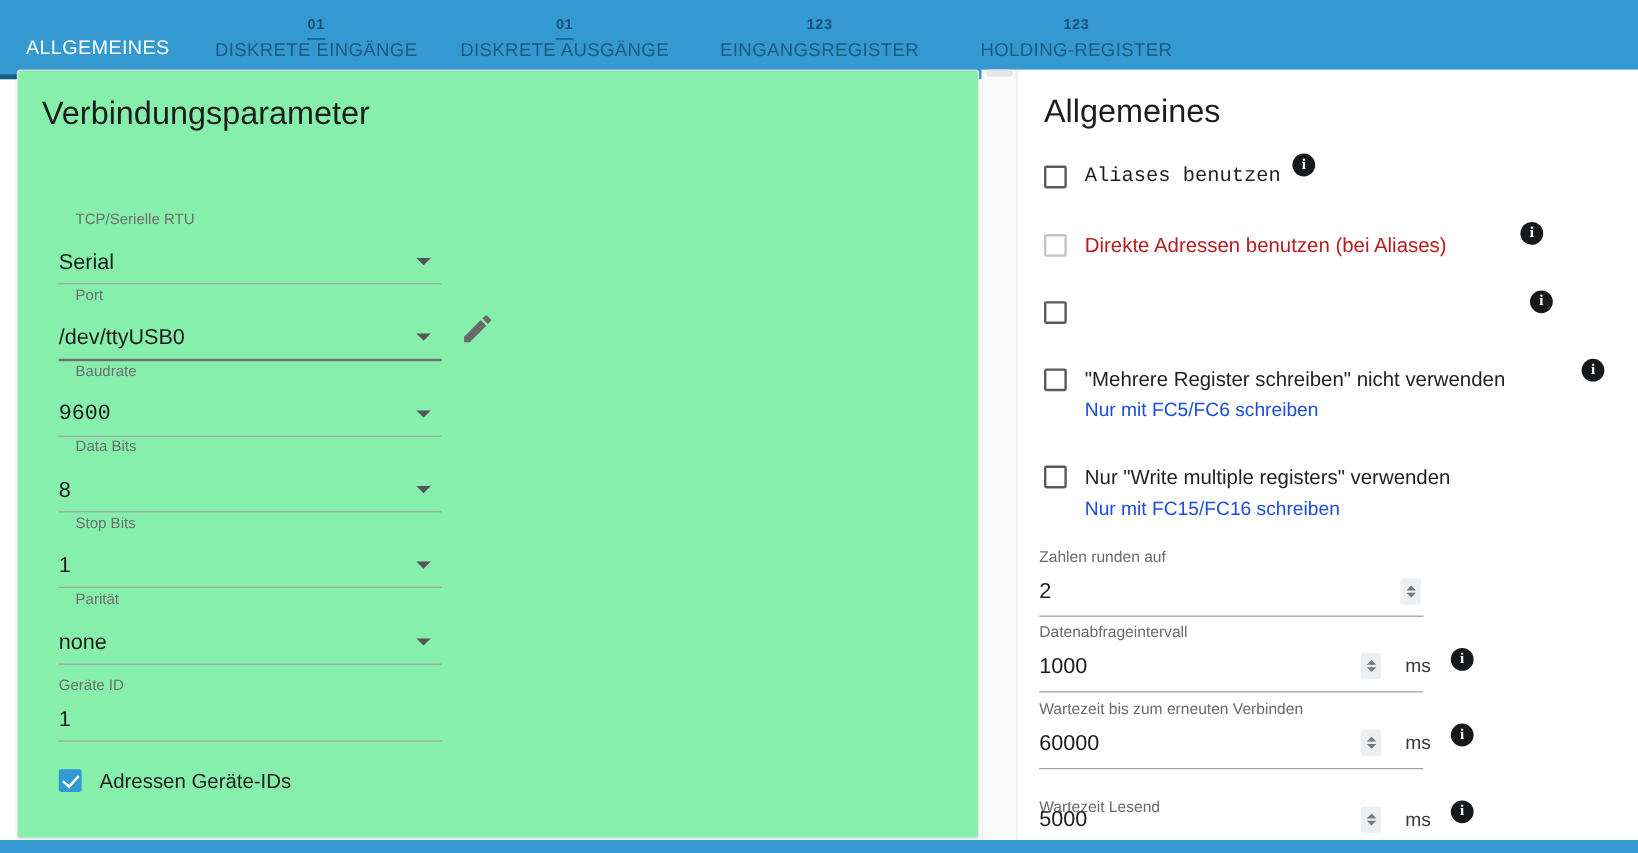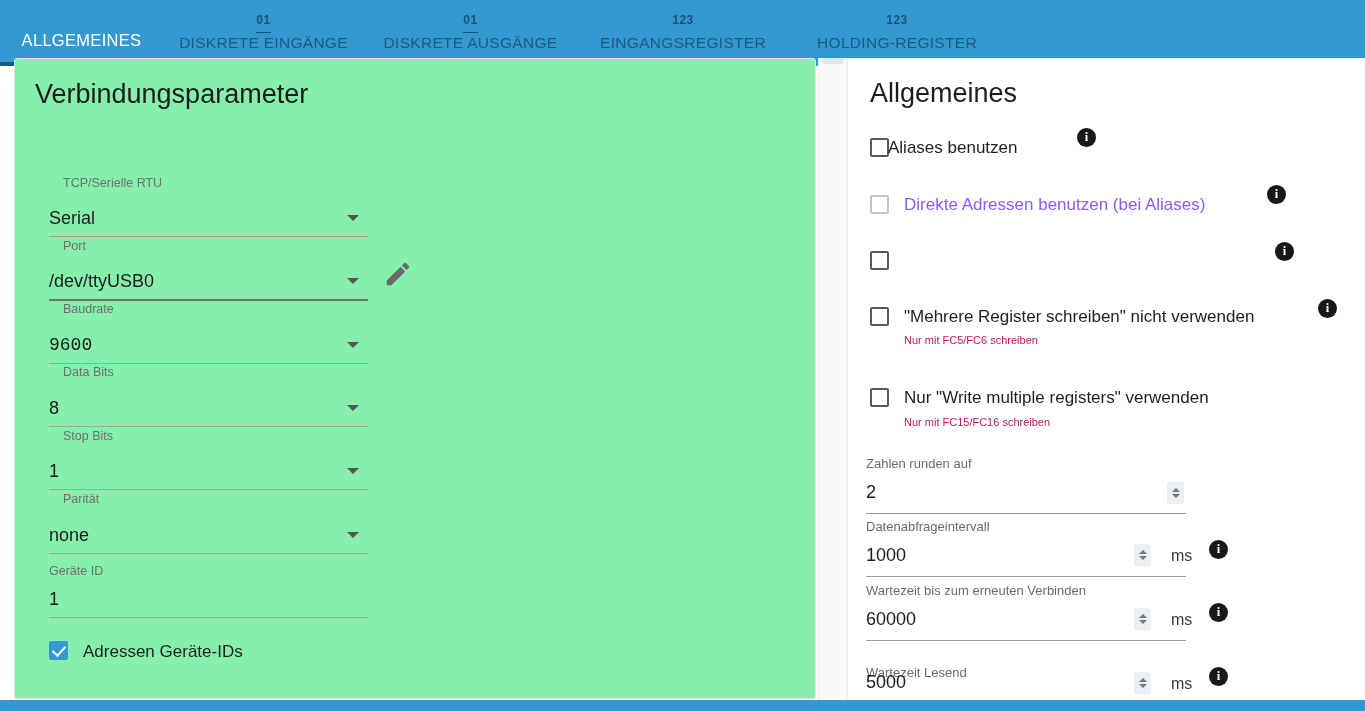--- a/index.html
+++ b/index.html
@@ -83,23 +83,23 @@
   .cbox.checked{
     background:#3498d1; border-color:#3498d1;
   }
   .cbox.checked:after{
     content:""; position:absolute; left:4px; top:0px; width:6px; height:11px;
     border:solid #fff; border-width:0 2.4px 2.4px 0; transform:rotate(42deg);
   }
   .cblabel{
     position:absolute; font-size:17px; color:#1f1f1f; white-space:nowrap;
   }
-  .cblabel.disabled{ color:#8b5cf6; }
+  .cblabel.disabled{ color:#b91c1c; }
   .cbsub{
-    position:absolute; font-size:11px; color:#be185d; white-space:nowrap;
+    position:absolute; font-size:16px; color:#1d4ed8; white-space:nowrap;
   }
 
   
   .info{
     position:absolute; width:19px; height:19px; border-radius:50%;
     background:#17181a; color:#fff; font-size:12.5px; font-weight:bold;
     font-family:"Liberation Serif", serif;
     display:flex; align-items:center; justify-content:center; line-height:1;
     cursor:pointer;
   }
@@ -266,21 +266,21 @@
   </div>
 
   <div class="scrollstrip"></div>
   <div class="scrollthumb"></div>
 
   <div class="rightpanel">
 
     <div class="r-title">Allgemeines</div>
 
     <div class="cbox" style="left:22px; top:80px;"></div>
-    <div class="cblabel" style="left:40px; top:80px;">Aliases benutzen</div>
+    <div class="cblabel" style="left:56px; top:80px;font-family:Liberation Mono, monospace;">Aliases benutzen</div>
     <div class="info" style="left:229px; top:70px;">
         <span>i</span>
       </div>
 
     <div class="cbox disabled" style="left:22px; top:137px;"></div>
     <div class="cblabel disabled" style="left:56px; top:137px;">Direkte Adressen benutzen (bei Aliases)</div>
     <div class="info" style="left:419px; top:127px;">
         <span>i</span>
       </div>
 

